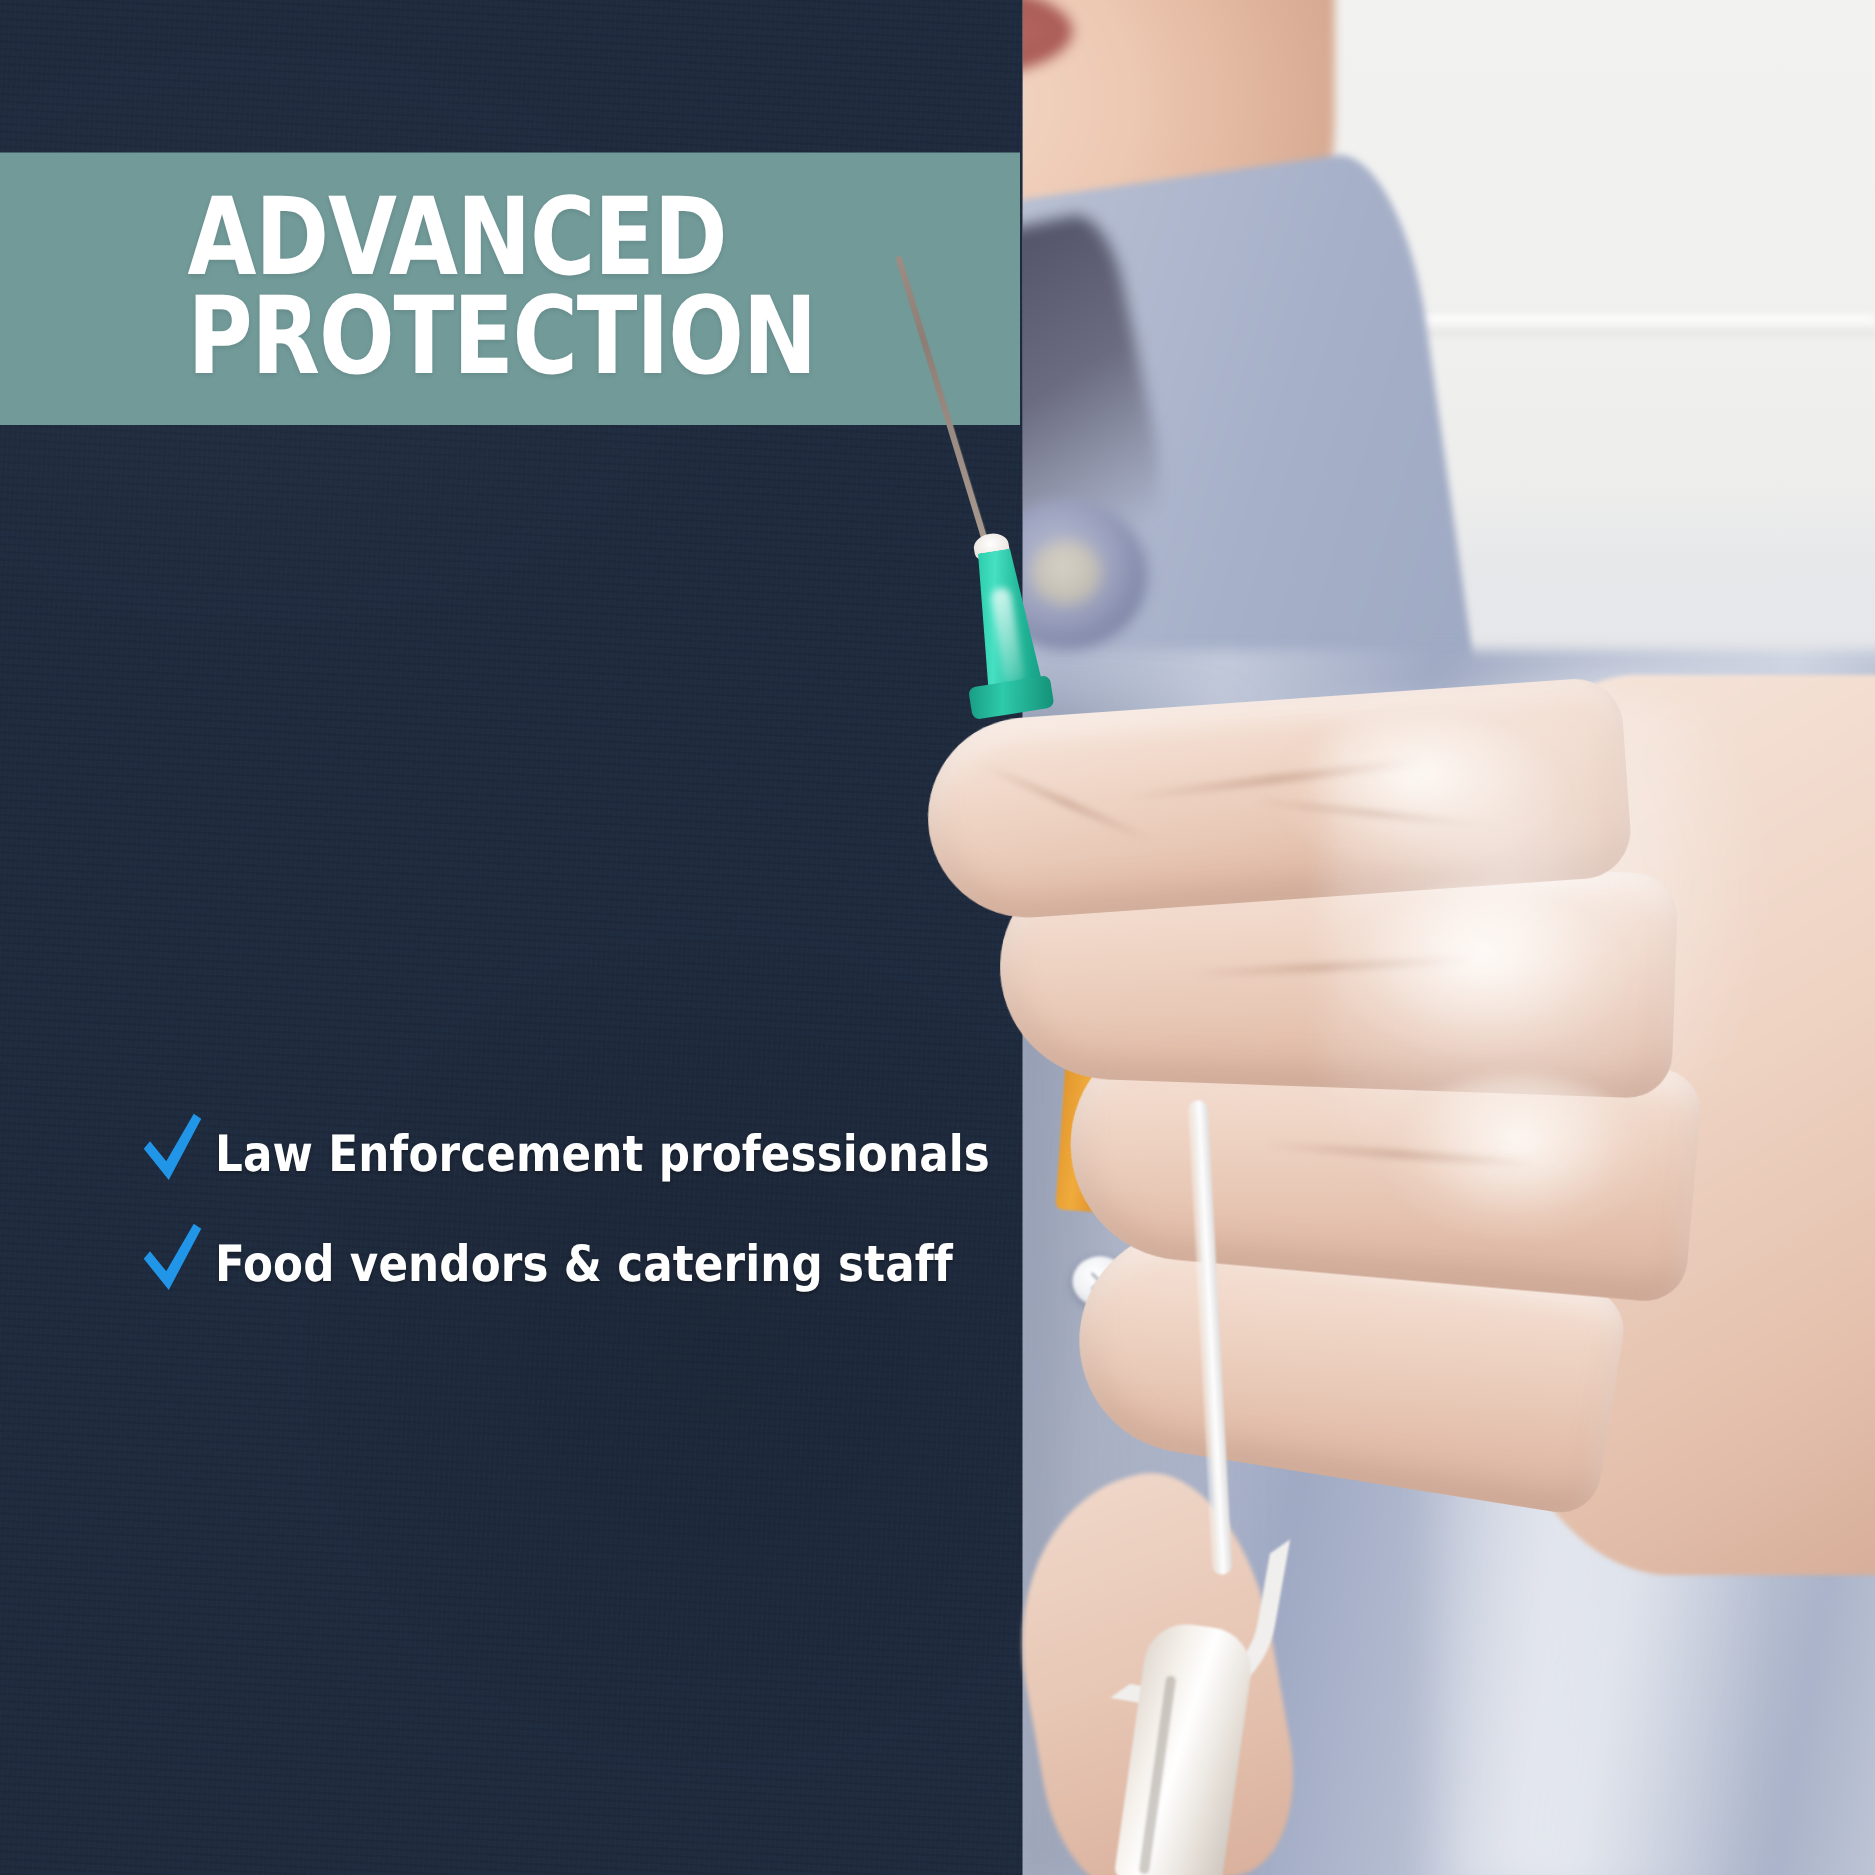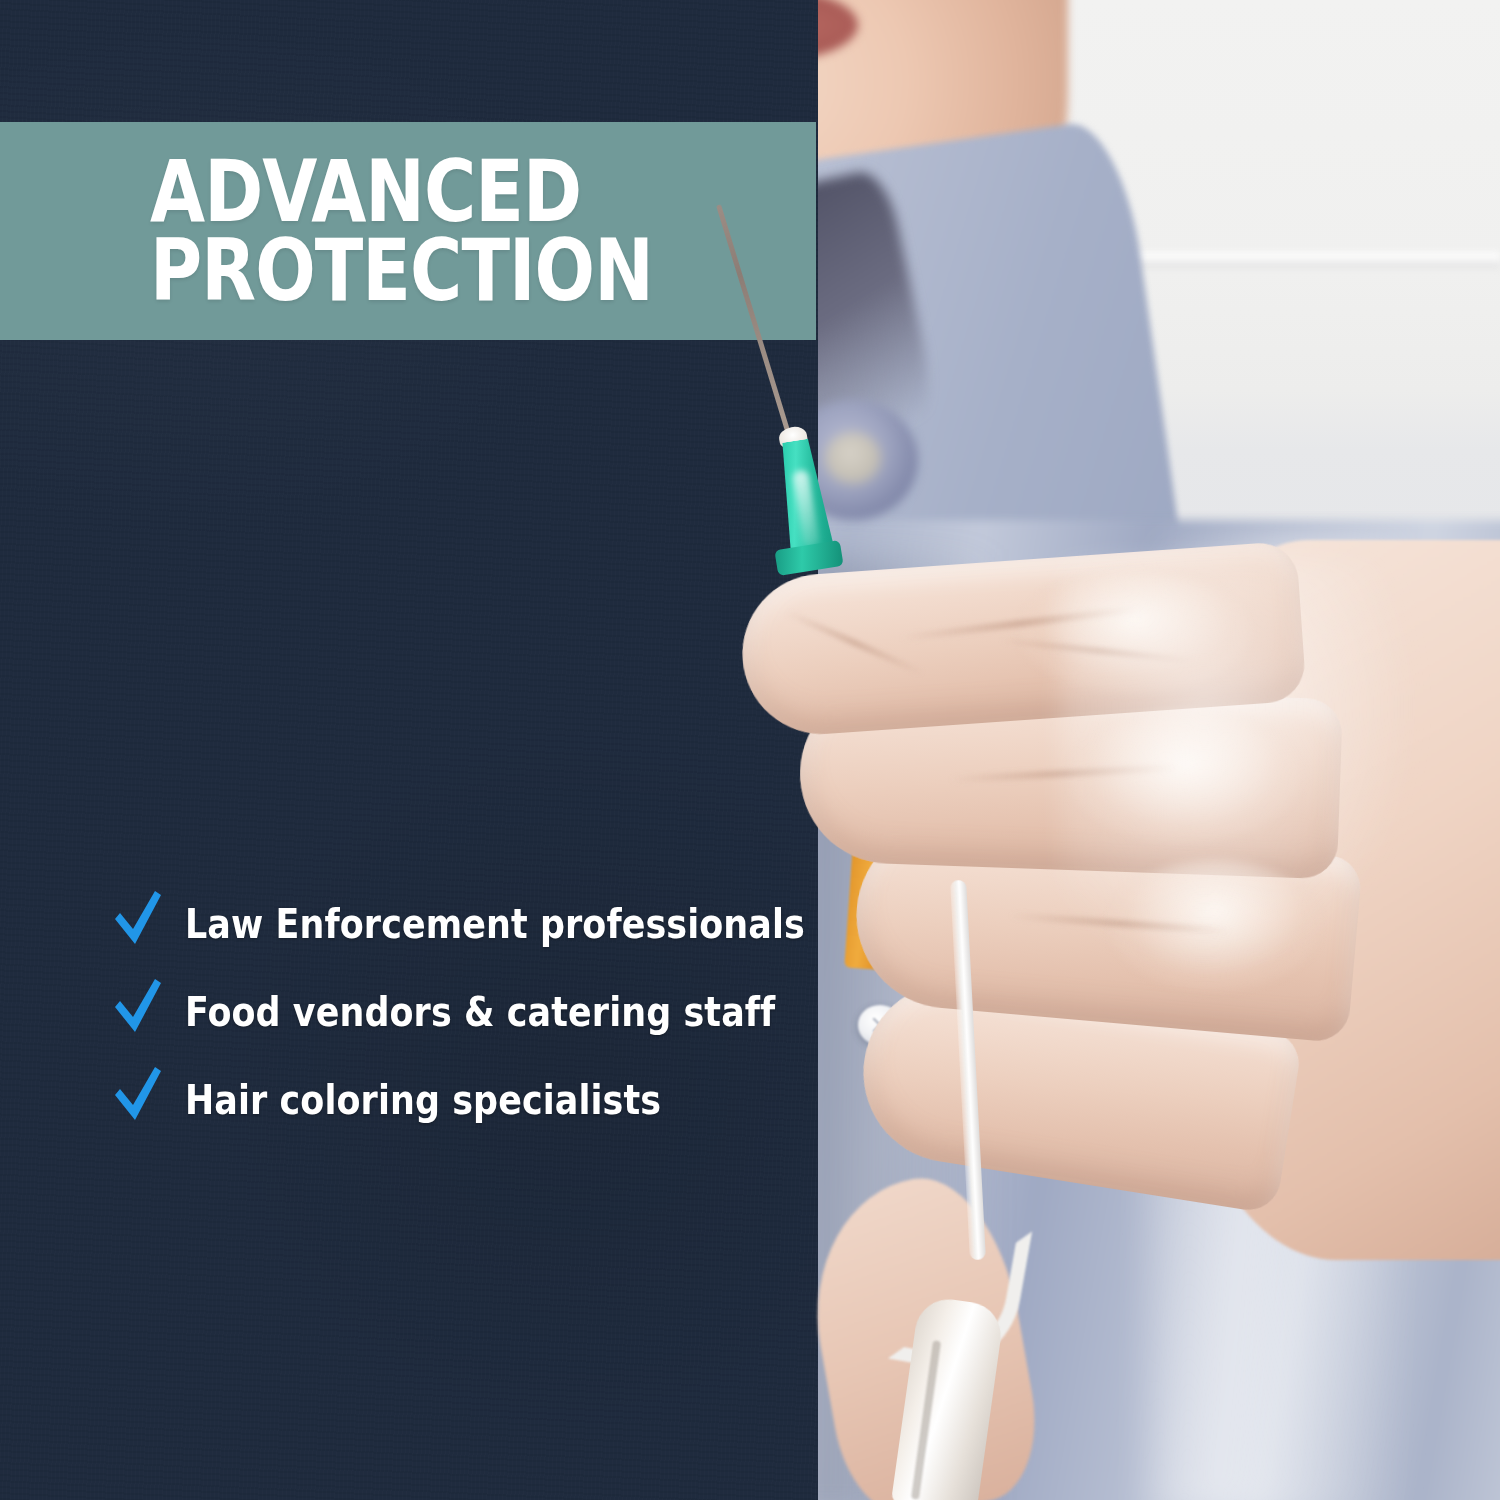--- a/index.html
+++ b/index.html
@@ -306,22 +306,23 @@
 
   
   .banner {
     position:absolute; left:0; top:122px;
     width:816px; height:218px;
     background:#719a99;
   }
   .banner-inner {
     position:absolute; inset:0;
     display:flex; flex-direction:column;
-    justify-content:center;
+    justify-content:flex-start;
     padding-left:150px;
+    margin-top:29px;
   }
   .headline {
     color:#ffffff;
     font-family:"Liberation Sans Narrow","DejaVu Sans Condensed","Liberation Sans", sans-serif;
     font-weight:700;
     font-size:86px;
     line-height:.92;
     letter-spacing:-1px;
     transform:scaleX(.92);
     transform-origin:left center;
@@ -347,21 +348,20 @@
 
   
   .bullets {
     position:absolute; left:112px; top:880px;
     width:700px;
   }
   .bullet {
     display:flex;
     align-items:center;
     height:88px;
-    gap:13px;
   }
   .check {
     width:52px; height:60px;
     flex:0 0 52px;
     margin-right:8px;
     margin-top:-10px;
   }
   .bullet-text {
     color:#ffffff;
     font-family:"Liberation Sans Narrow","DejaVu Sans Condensed","Liberation Sans", sans-serif;
@@ -415,26 +415,20 @@
         <span class="bullet-text">Law Enforcement professionals</span>
       </div>
 
       <div class="bullet">
         <svg class="check" viewBox="0 0 52 60">
           <path d="M3,30 L8,24 L21,40 L43,2 L49,6 L23,55 Z" fill="#2196e8"></path>
         </svg>
         <span class="bullet-text">Food vendors &amp; catering staff</span>
       </div>
 
-      <div class="bullet">
-        <svg class="check" viewBox="0 0 52 60">
-          <path d="M3,30 L8,24 L21,40 L43,2 L49,6 L23,55 Z" fill="#2196e8"></path>
-        </svg>
-        <span class="bullet-text">Hair coloring specialists</span>
-      </div>
 
 
 
 
     </div>
   </div>
 
   <div class="hand-wrap">
     <div class="needle"></div>
     <div class="needle-tipwhite"></div>

